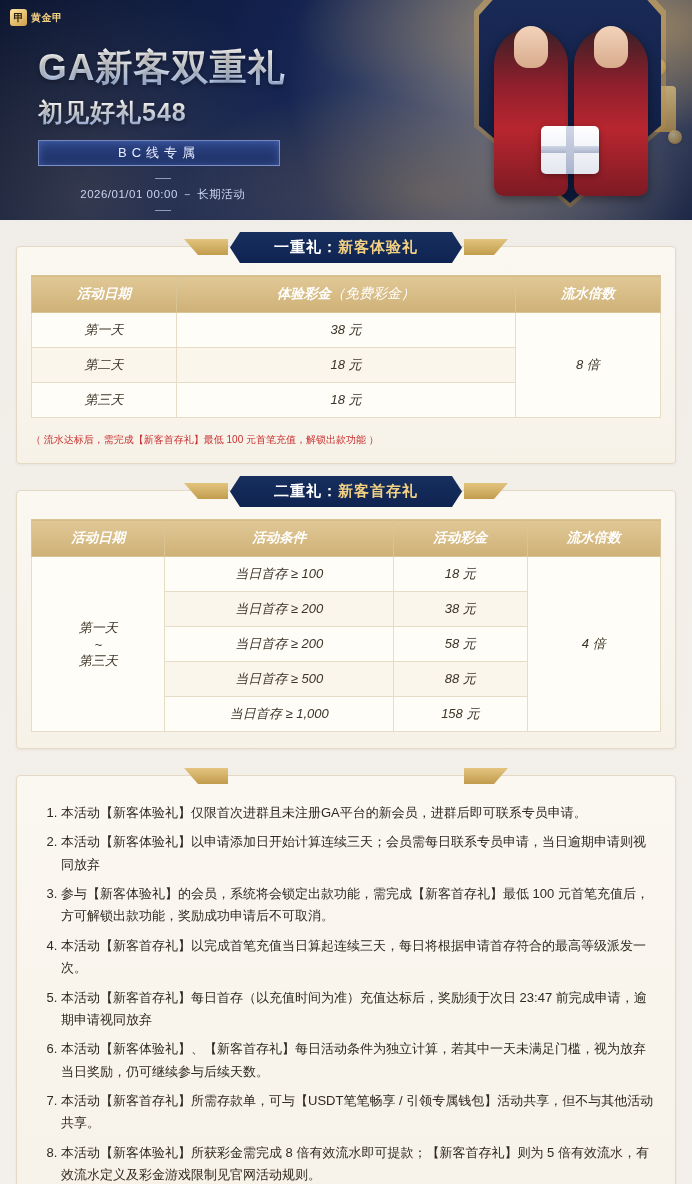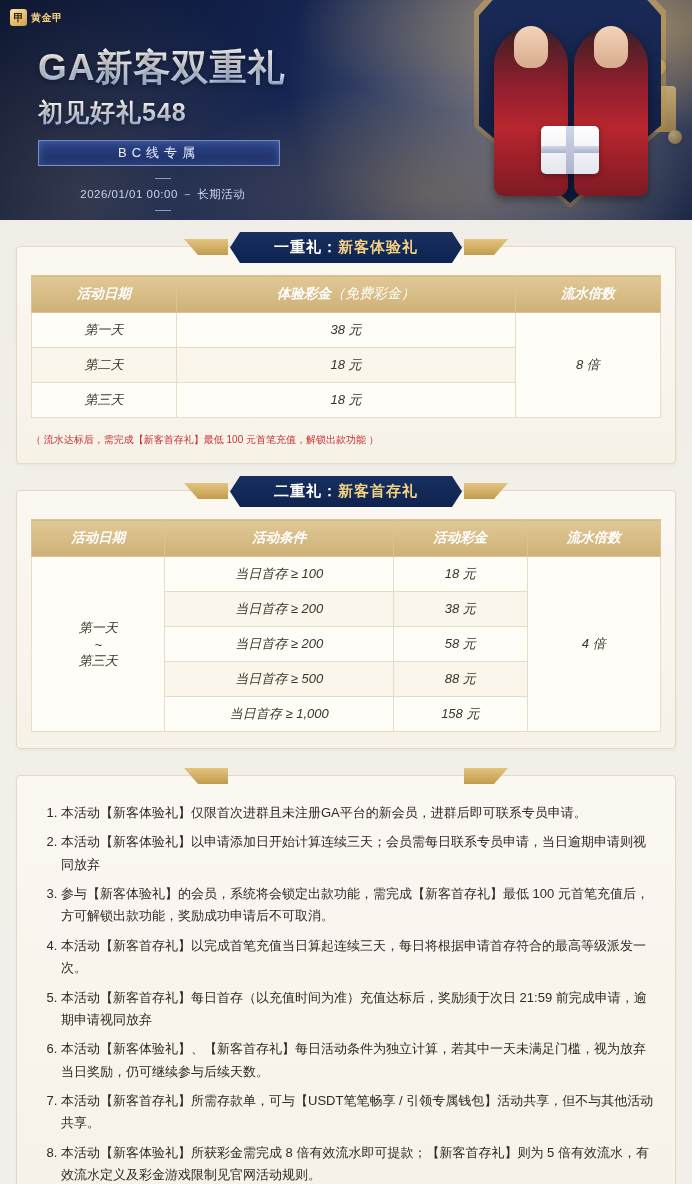--- a/index.html
+++ b/index.html
@@ -361,21 +361,21 @@
     </div>
 
     <div class="card rules">
       <div class="ribbon-wing l"></div>
       <div class="ribbon-wing r"></div>
       <ol>
         <li>本活动【新客体验礼】仅限首次进群且未注册GA平台的新会员，进群后即可联系专员申请。</li>
         <li>本活动【新客体验礼】以申请添加日开始计算连续三天；会员需每日联系专员申请，当日逾期申请则视同放弃</li>
         <li>参与【新客体验礼】的会员，系统将会锁定出款功能，需完成【新客首存礼】最低 100 元首笔充值后，方可解锁出款功能，奖励成功申请后不可取消。</li>
         <li>本活动【新客首存礼】以完成首笔充值当日算起连续三天，每日将根据申请首存符合的最高等级派发一次。</li>
-        <li>本活动【新客首存礼】每日首存（以充值时间为准）充值达标后，奖励须于次日 21:59 前完成申请，逾期申请视同放弃</li>
+        <li>本活动【新客首存礼】每日首存（以充值时间为准）充值达标后，奖励须于次日 23:47 前完成申请，逾期申请视同放弃</li>
         <li>本活动【新客体验礼】、【新客首存礼】每日活动条件为独立计算，若其中一天未满足门槛，视为放弃当日奖励，仍可继续参与后续天数。</li>
         <li>本活动【新客首存礼】所需存款单，可与【USDT笔笔畅享 / 引领专属钱包】活动共享，但不与其他活动共享。</li>
         <li>本活动【新客体验礼】所获彩金需完成 8 倍有效流水即可提款；【新客首存礼】则为 5 倍有效流水，有效流水定义及彩金游戏限制见官网活动规则。</li>
 
       </ol>
     </div>
 
   </div>
 </div>
 

